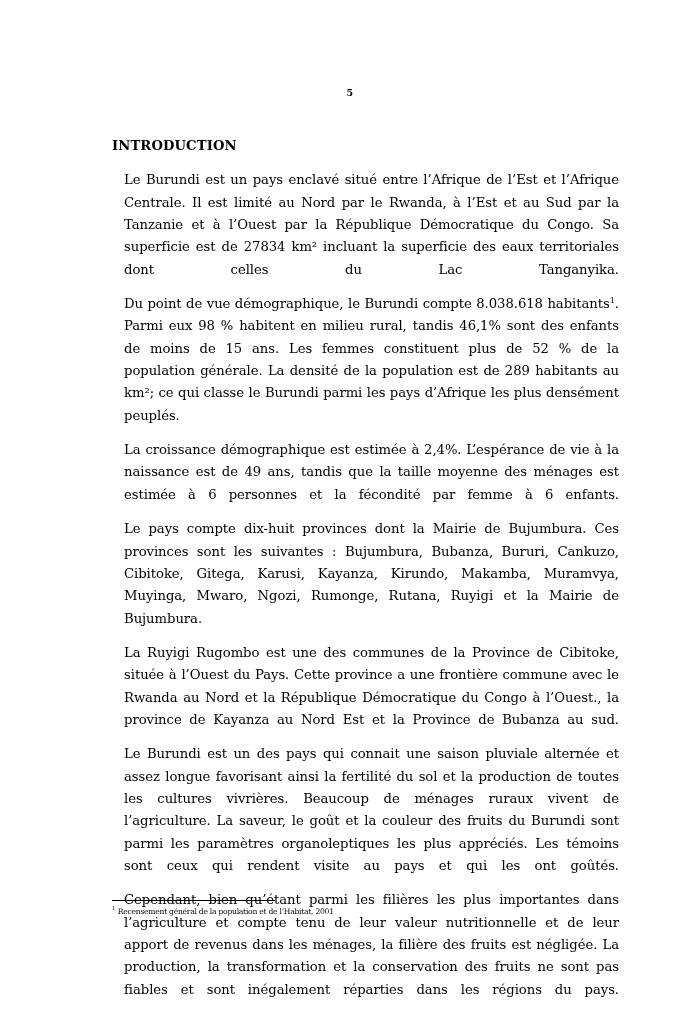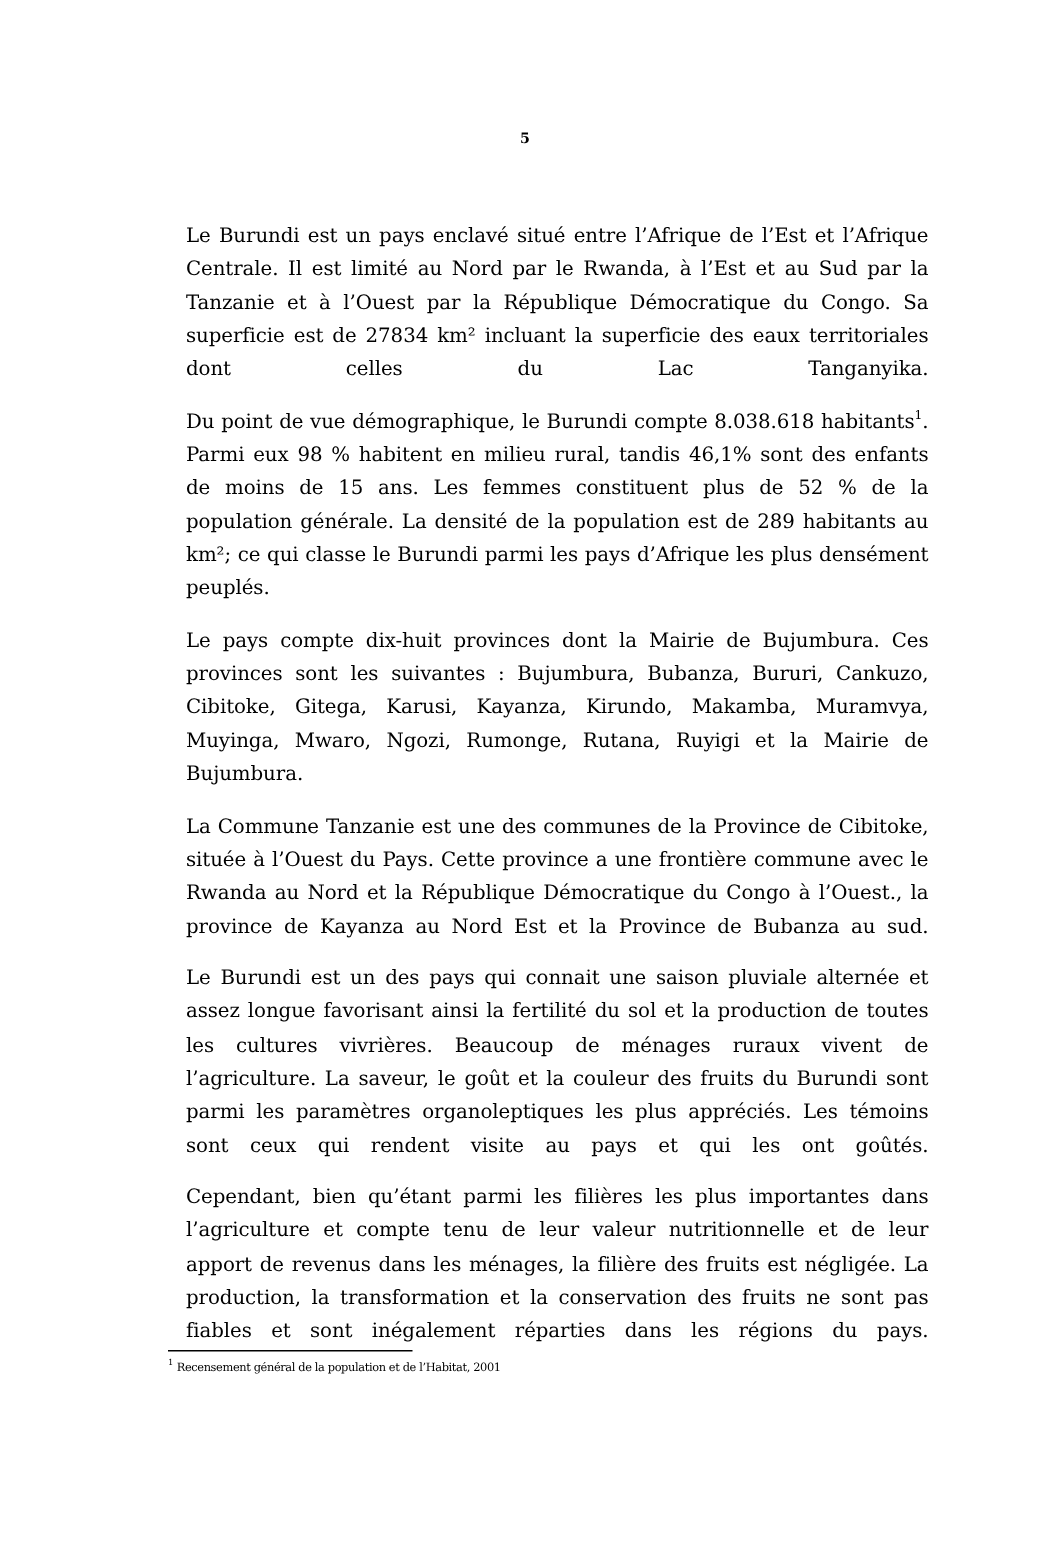--- a/index.html
+++ b/index.html
@@ -103,29 +103,31 @@
 </style>
 </head>
 <body>
 
 <div class="page">
 
   <div class="folio">5</div>
 
   <div class="textcol">
 
+    <div class="heading">INTRODUCTION</div>
 
     <p class="para forcejust">Le Burundi est un pays enclavé situé entre l’Afrique de l’Est et l’Afrique Centrale. Il est limité au Nord par le Rwanda, à l’Est et au Sud par la Tanzanie et à l’Ouest par la République Démocratique du Congo. Sa superficie est de 27834 km² incluant la superficie des eaux territoriales dont celles du Lac Tanganyika.</p>
 
     <p class="para forcejust"><span>Du point de vue démographique, le Burundi compte 8.038.618 habitants</span><sup>1</sup><span>. Parmi eux 98 % habitent en milieu rural, tandis 46,1% sont des enfants de moins de 15 ans. Les femmes constituent plus de 52 % de la population générale. La densité de la population est de 289 habitants au km²; ce qui classe le Burundi parmi les pays d’Afrique les plus densément peuplés.</span></p>
 
+    <p class="para forcejust">La croissance démographique est estimée à 2,4%. L’espérance de vie à la naissance est de 49 ans, tandis que la taille moyenne des ménages est estimée à 6 personnes et la fécondité par femme à  6 enfants.</p>
 
     <p class="para forcejust">Le pays compte dix-huit provinces dont la Mairie de Bujumbura. Ces provinces sont les suivantes : Bujumbura, Bubanza, Bururi, Cankuzo, Cibitoke, Gitega, Karusi, Kayanza, Kirundo, Makamba, Muramvya, Muyinga, Mwaro, Ngozi, Rumonge, Rutana, Ruyigi et la Mairie de Bujumbura.</p>
 
-    <p class="para forcejust">La Commune Tanzanie est une des communes de la Province de Cibitoke, située à l’Ouest du Pays. Cette province a une frontière commune avec le Rwanda au Nord et la République Démocratique du Congo à l’Ouest., la province de Kayanza au Nord Est et la Province de Bubanza au sud.</p>
+    <p class="para forcejust">La Ruyigi Rugombo est une des communes de la Province de Cibitoke, située à l’Ouest du Pays. Cette province a une frontière commune avec le Rwanda au Nord et la République Démocratique du Congo à l’Ouest., la province de Kayanza au Nord Est et la Province de Bubanza au sud.</p>
 
     <p class="para forcejust">Le Burundi est un des pays qui connait une saison pluviale alternée et assez longue favorisant ainsi la fertilité du sol et la production de toutes les cultures vivrières. Beaucoup  de ménages ruraux vivent de l’agriculture. La saveur, le goût et la couleur des fruits du Burundi sont parmi les paramètres organoleptiques les plus appréciés. Les témoins sont ceux qui  rendent visite au pays et qui les ont goûtés.</p>
 
     <p class="para forcejust">Cependant, bien qu’étant parmi les filières les plus importantes dans l’agriculture et compte tenu de leur valeur nutritionnelle et de leur apport de revenus dans les ménages, la filière des fruits est négligée. La production, la transformation et la conservation des fruits ne sont pas fiables et sont inégalement réparties dans les régions du pays.</p>
 
 
   </div>
 
   <div class="footnote-area">
     <div class="footnote-rule"></div>

